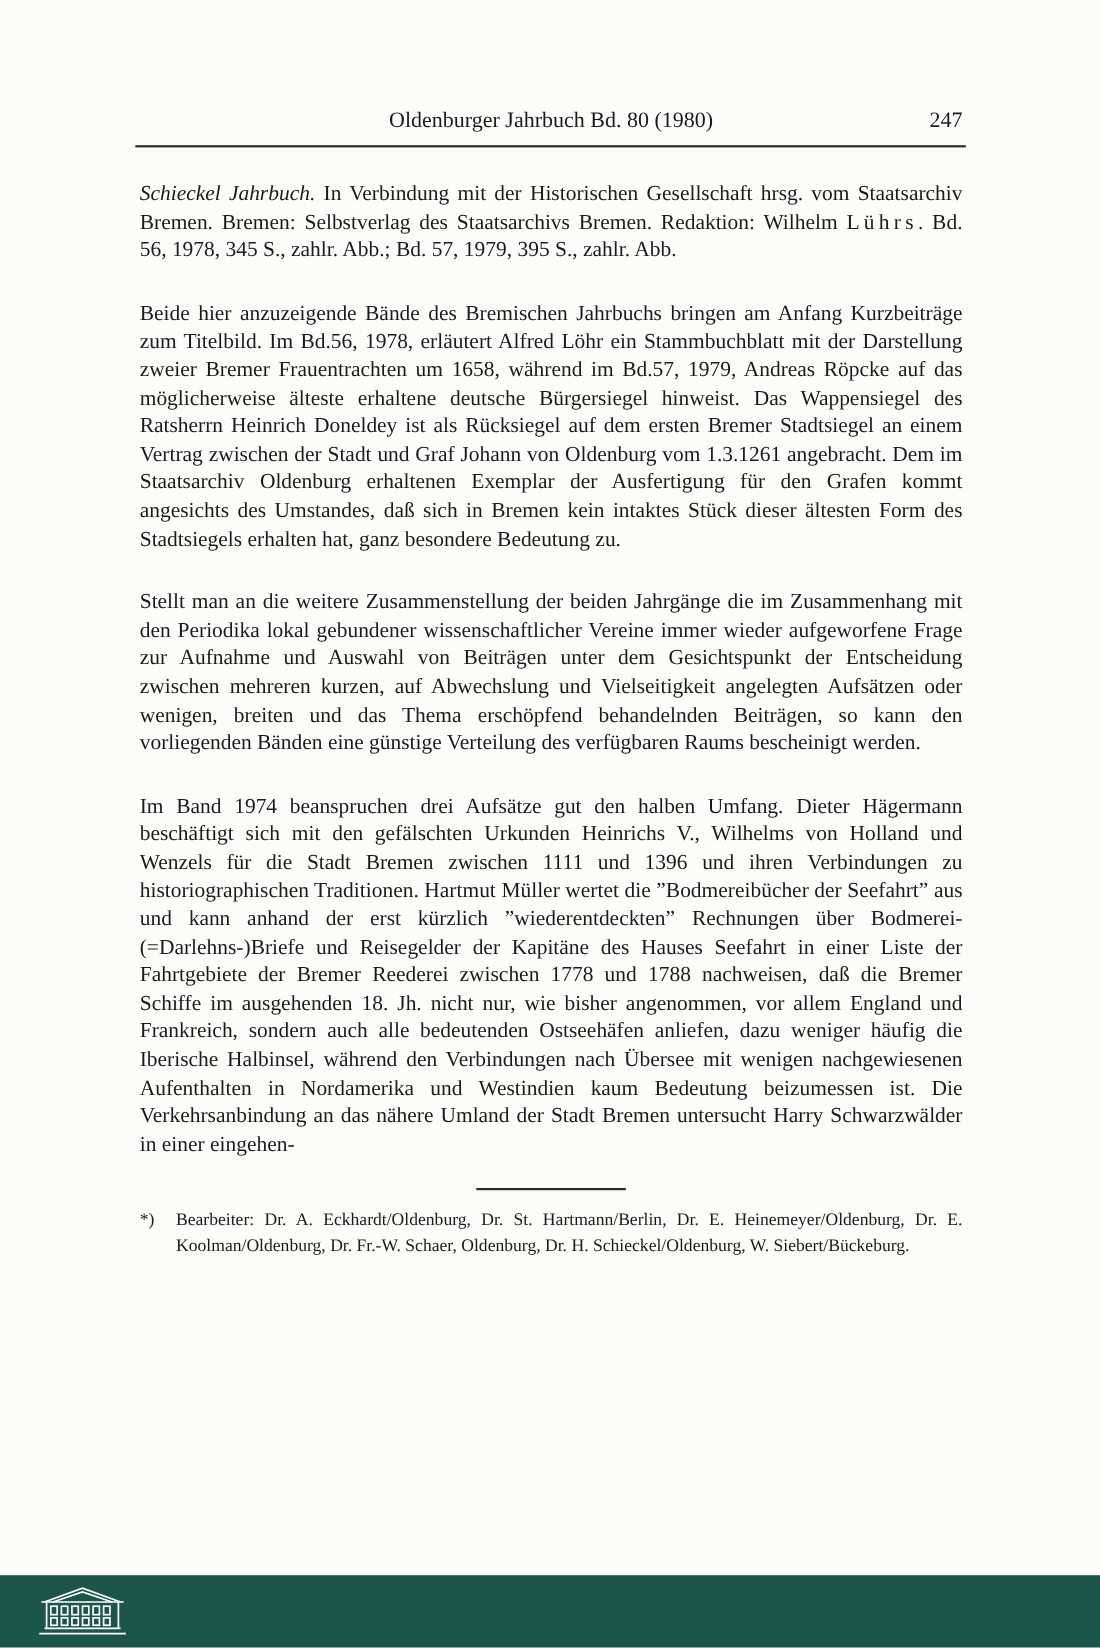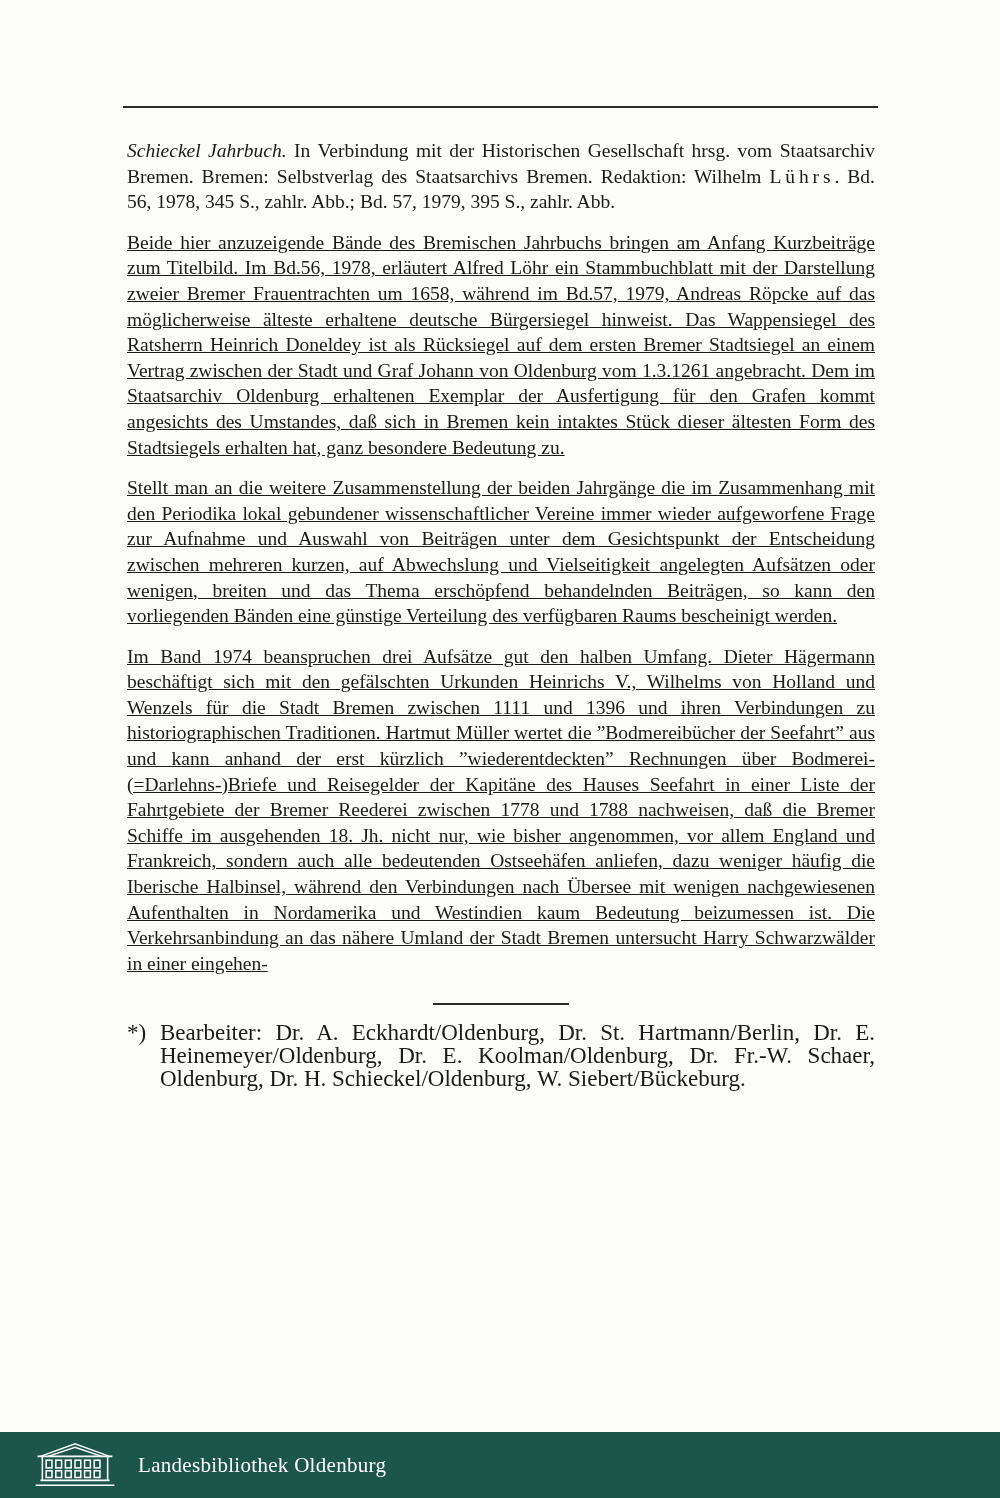--- a/index.html
+++ b/index.html
@@ -39,30 +39,30 @@
     letter-spacing: 0.4px;
   }
   .title sup { font-size: 19px; vertical-align: 14px; font-weight: bold; margin-left: 2px; }
 
   p.ref, p.body {
     font-size: 19.5px;
     line-height: 25.6px;
     text-align: justify;
   }
   p.ref { margin-top: 30px; }
-  p.body { margin-top: 15px; text-decoration: underline; }
+  p.body { margin-top: 32px; }
   .spaced { letter-spacing: 0.2em; margin-top: 12px; }
 
   .footnote-sep {
     width: 136px;
     border-top: 2px solid #2b2b2b;
     margin: 27px auto 16px auto;
   }
   .footnote {
-    font-size: 23px;
+    font-size: 16px;
     line-height: 23px;
     text-align: justify;
     padding-left: 33px;
     text-indent: -33px;
   }
   .fn-marker { display: inline-block; width: 33px; text-indent: 0; }
 
   .libbar {
     position: absolute;
     left: 0; right: 0; bottom: 0;
@@ -78,20 +78,24 @@
     margin-left: 16px;
     letter-spacing: 0.3px;
   }
 </style>
 </head>
 <body>
 
 <div class="page">
   <div class="content">
 
+    <header class="page-header">
+      <span class="journal">Oldenburger Jahrbuch Bd. 80 (1980)</span>
+      <span class="pagenum">247</span>
+    </header>
 
     <hr class="head-rule">
 
 
     <p class="ref"><em>Schieckel Jahrbuch.</em><span> In Verbindung mit der Historischen Gesellschaft hrsg. vom Staatsarchiv Bremen. Bremen: Selbstverlag des Staatsarchivs Bremen. Redaktion: Wilhelm </span><span class="spaced">Lührs</span><span>. Bd. 56, 1978, 345 S., zahlr. Abb.; Bd. 57, 1979, 395 S., zahlr. Abb.</span></p>
 
     <p class="body">Beide hier anzuzeigende Bände des Bremischen Jahrbuchs bringen am Anfang Kurzbeiträge zum Titelbild. Im Bd.56, 1978, erläutert Alfred Löhr ein Stammbuchblatt mit der Darstellung zweier Bremer Frauentrachten um 1658, während im Bd.57, 1979, Andreas Röpcke auf das möglicherweise älteste erhaltene deutsche Bürgersiegel hinweist. Das Wappensiegel des Ratsherrn Heinrich Doneldey ist als Rücksiegel auf dem ersten Bremer Stadtsiegel an einem Vertrag zwischen der Stadt und Graf Johann von Oldenburg vom 1.3.1261 angebracht. Dem im Staatsarchiv Oldenburg erhaltenen Exemplar der Ausfertigung für den Grafen kommt angesichts des Umstandes, daß sich in Bremen kein intaktes Stück dieser ältesten Form des Stadtsiegels erhalten hat, ganz besondere Bedeutung zu.</p>
     <p class="body">Stellt man an die weitere Zusammenstellung der beiden Jahrgänge die im Zusammenhang mit den Periodika lokal gebundener wissenschaftlicher Vereine immer wieder aufgeworfene Frage zur Aufnahme und Auswahl von Beiträgen unter dem Gesichtspunkt der Entscheidung zwischen mehreren kurzen, auf Abwechslung und Vielseitigkeit angelegten Aufsätzen oder wenigen, breiten und das Thema erschöpfend behandelnden Beiträgen, so kann den vorliegenden Bänden eine günstige Verteilung des verfügbaren Raums bescheinigt werden.</p>
     <p class="body">Im Band 1974 beanspruchen drei Aufsätze gut den halben Umfang. Dieter Hägermann beschäftigt sich mit den gefälschten Urkunden Heinrichs V., Wilhelms von Holland und Wenzels für die Stadt Bremen zwischen 1111 und 1396 und ihren Verbindungen zu historiographischen Traditionen. Hartmut Müller wertet die ”Bodmereibücher der Seefahrt” aus und kann anhand der erst kürzlich ”wiederentdeckten” Rechnungen über Bodmerei-(=Darlehns-)Briefe und Reisegelder der Kapitäne des Hauses Seefahrt in einer Liste der Fahrtgebiete der Bremer Reederei zwischen 1778 und 1788 nachweisen, daß die Bremer Schiffe im ausgehenden 18. Jh. nicht nur, wie bisher angenommen, vor allem England und Frankreich, sondern auch alle bedeutenden Ostseehäfen anliefen, dazu weniger häufig die Iberische Halbinsel, während den Verbindungen nach Übersee mit wenigen nachgewiesenen Aufenthalten in Nordamerika und Westindien kaum Bedeutung beizumessen ist. Die Verkehrsanbindung an das nähere Umland der Stadt Bremen untersucht Harry Schwarzwälder in einer eingehen-</p>
 
@@ -120,15 +124,14 @@
           <rect x="68" y="20" width="6" height="8"></rect>
           <rect x="18" y="31" width="6" height="7"></rect>
           <rect x="28" y="31" width="6" height="7"></rect>
           <rect x="38" y="31" width="6" height="7"></rect>
           <rect x="48" y="31" width="6" height="7"></rect>
           <rect x="58" y="31" width="6" height="7"></rect>
           <rect x="68" y="31" width="6" height="7"></rect>
         </g>
       </svg>
     </span>
-    <span class="lib-name">Landesbibliothek Oldenburg</span>
   </footer>
 </div>
 
 </body></html>

